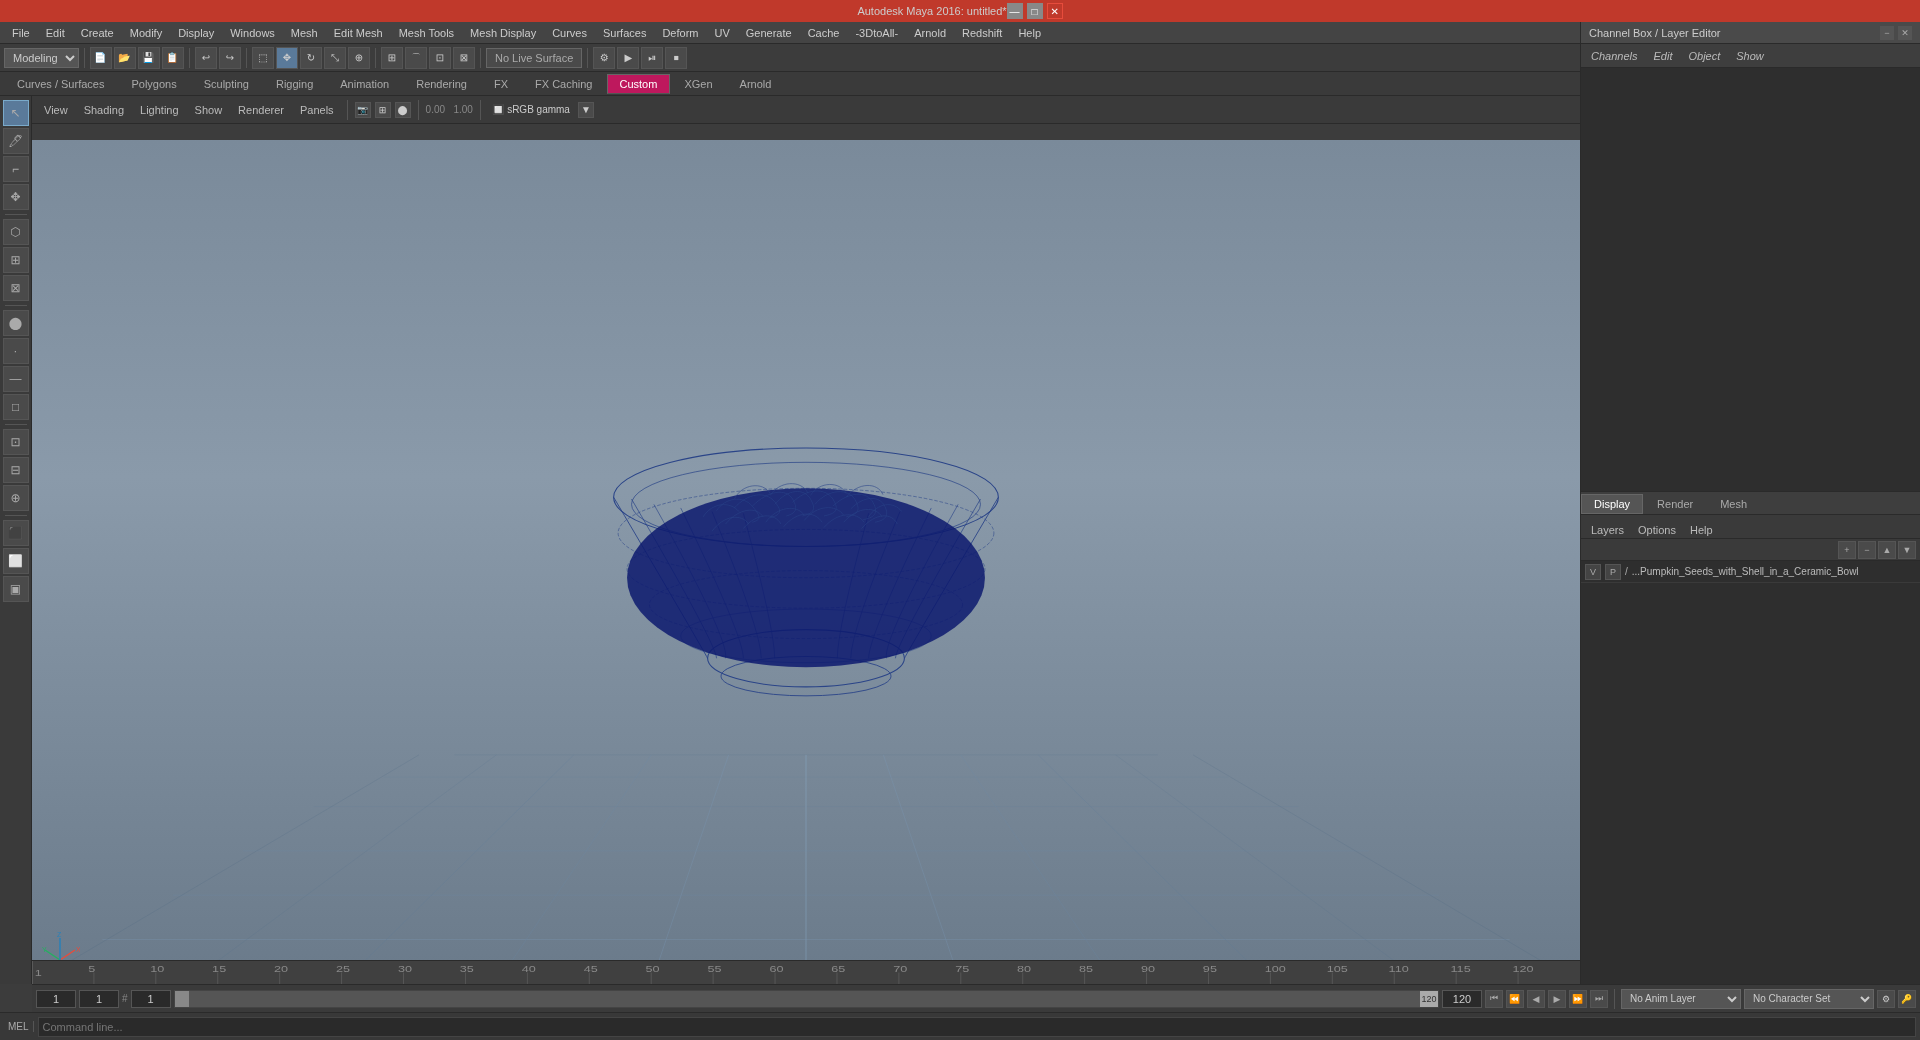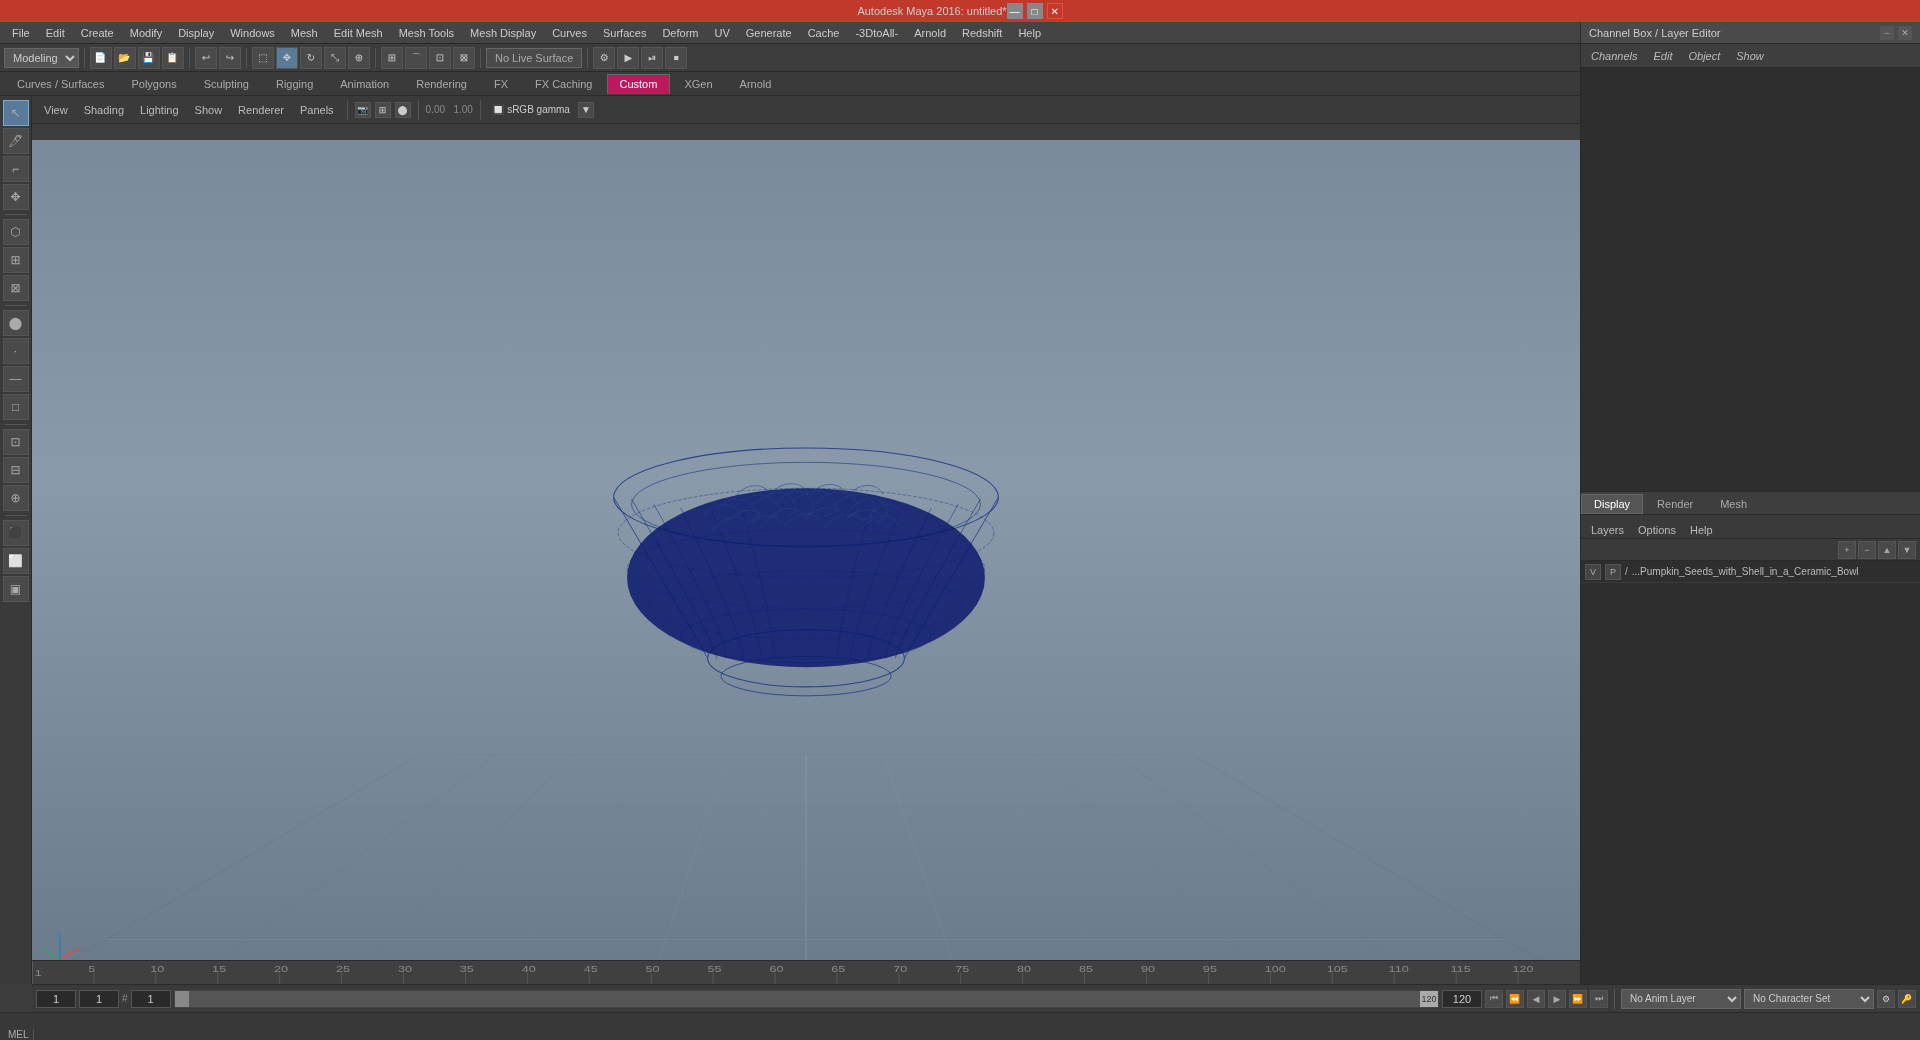--- a/index.html
+++ b/index.html
@@ -380,21 +380,21 @@
     
     #status-bar {
       position: absolute;
       bottom: 0;
       left: 0;
       right: 0;
       height: 28px;
       background: #383838;
       border-top: 1px solid #2a2a2a;
       display: flex;
-      align-items: flex-end;
+      align-items: center;
       padding: 0 4px;
       gap: 4px;
     }
     #command-line {
       flex: 1;
       height: 20px;
       background: #2a2a2a;
       border: 1px solid #444;
       padding: 2px 4px;
       color: #ccc;
@@ -824,13 +824,14 @@
   <select class="toolbar-select" style="width:130px;font-size:10px;">
     <option>No Character Set</option>
   </select>
 
   <button class="tb-btn" style="width:18px;height:18px;font-size:9px;">⚙</button>
   <button class="tb-btn" style="width:18px;height:18px;font-size:9px;">🔑</button>
 </div>
 
 <div id="status-bar">
   <span style="color:#aaa;font-size:10px;padding:0 4px;border-right:1px solid #555;">MEL</span>
+  <input type="text" id="command-line" placeholder="Command line..." style="">
 </div>
 
 </body></html>

